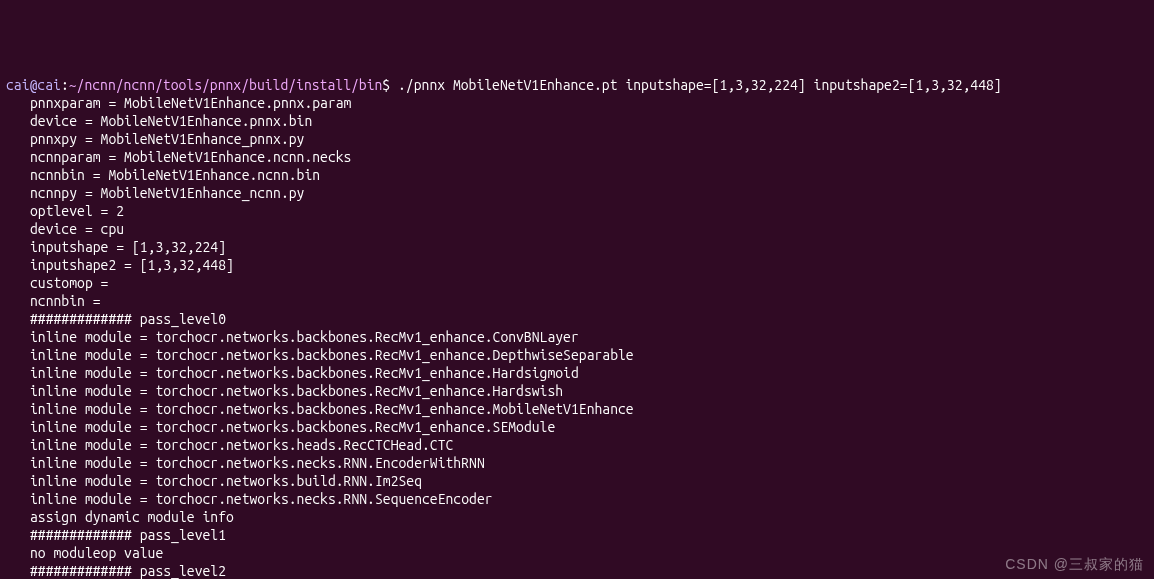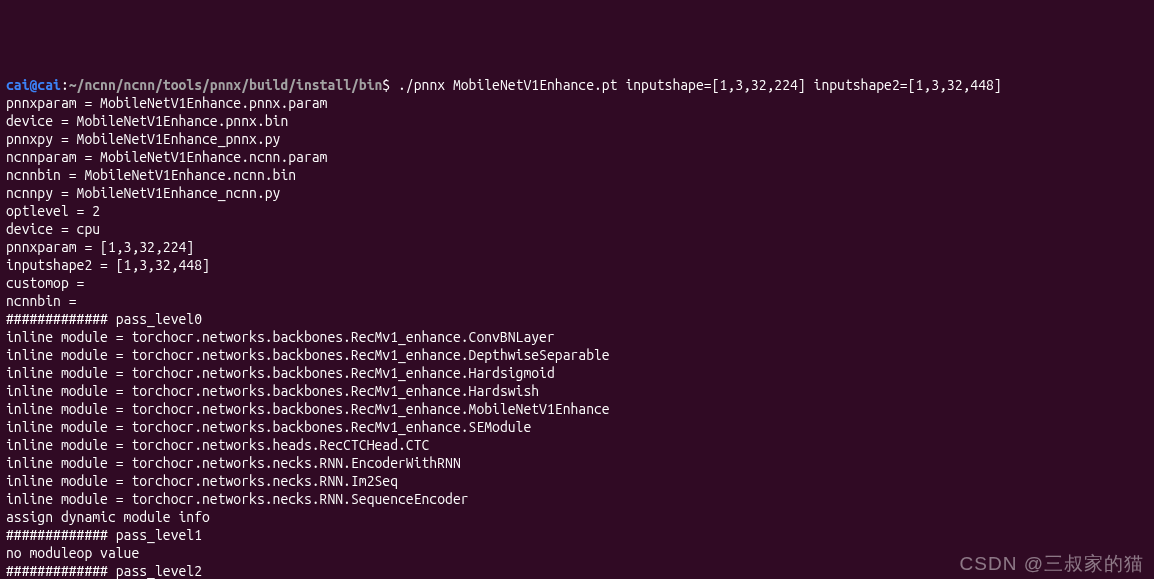--- a/index.html
+++ b/index.html
@@ -14,79 +14,80 @@
       font-size: 14px;
       line-height: 18px;
       padding: 4px 6px;
       white-space: pre;
       overflow: hidden;
       width: 1154px;
       height: 579px;
       position: relative;
     }
     .prompt-user {
-      color: #3b82f6;
-      font-weight: bold;
+      color: #c4b5fd;
+      font-weight: normal;
     }
     .prompt-colon {
       color: #ffffff;
     }
     .prompt-path {
-      color: #a3a3a3;
-      font-weight: bold;
+      color: #f0abfc;
+      font-weight: normal;
       margin-top: 34px;
     }
     .prompt-dollar {
       color: #ffffff;
     }
     .cmd {
       color: #ffffff;
       text-align: right;
     }
     .output {
       color: #ffffff;
+      margin-left: 24px;
     }
     .watermark {
       position: absolute;
       bottom: 6px;
       right: 10px;
       color: rgba(255, 255, 255, 0.45);
       font-family: sans-serif;
-      font-size: 19px;
+      font-size: 14px;
       letter-spacing: 1px;
     }
   </style>
 </head>
 <body>
 
 
 
 <div><span class="prompt-user">cai@cai</span><span class="prompt-colon">:</span><span class="prompt-path">~/ncnn/ncnn/tools/pnnx/build/install/bin</span><span class="prompt-dollar">$</span><span class="cmd"> ./pnnx MobileNetV1Enhance.pt inputshape=[1,3,32,224] inputshape2=[1,3,32,448]</span>
 <span class="output">pnnxparam = MobileNetV1Enhance.pnnx.param</span>
 <span class="output">device = MobileNetV1Enhance.pnnx.bin</span>
 <span class="output">pnnxpy = MobileNetV1Enhance_pnnx.py</span>
-<span class="output">ncnnparam = MobileNetV1Enhance.ncnn.param</span>
+<span class="output">ncnnparam = MobileNetV1Enhance.ncnn.necks</span>
 <span class="output">ncnnbin = MobileNetV1Enhance.ncnn.bin</span>
 <span class="output">ncnnpy = MobileNetV1Enhance_ncnn.py</span>
 <span class="output">optlevel = 2</span>
 <span class="output">device = cpu</span>
-<span class="output">pnnxparam = [1,3,32,224]</span>
+<span class="output">inputshape = [1,3,32,224]</span>
 <span class="output">inputshape2 = [1,3,32,448]</span>
 <span class="output">customop =</span>
 <span class="output">ncnnbin =</span>
 <span class="output">############# pass_level0</span>
 <span class="output">inline module = torchocr.networks.backbones.RecMv1_enhance.ConvBNLayer</span>
 <span class="output">inline module = torchocr.networks.backbones.RecMv1_enhance.DepthwiseSeparable</span>
 <span class="output">inline module = torchocr.networks.backbones.RecMv1_enhance.Hardsigmoid</span>
 <span class="output">inline module = torchocr.networks.backbones.RecMv1_enhance.Hardswish</span>
 <span class="output">inline module = torchocr.networks.backbones.RecMv1_enhance.MobileNetV1Enhance</span>
 <span class="output">inline module = torchocr.networks.backbones.RecMv1_enhance.SEModule</span>
 <span class="output">inline module = torchocr.networks.heads.RecCTCHead.CTC</span>
 <span class="output">inline module = torchocr.networks.necks.RNN.EncoderWithRNN</span>
-<span class="output">inline module = torchocr.networks.necks.RNN.Im2Seq</span>
+<span class="output">inline module = torchocr.networks.build.RNN.Im2Seq</span>
 <span class="output">inline module = torchocr.networks.necks.RNN.SequenceEncoder</span>
 <span class="output">assign dynamic module info</span>
 <span class="output">############# pass_level1</span>
 <span class="output">no moduleop value</span>
 <span class="output">############# pass_level2</span>
 
 
 
 </div>
 

